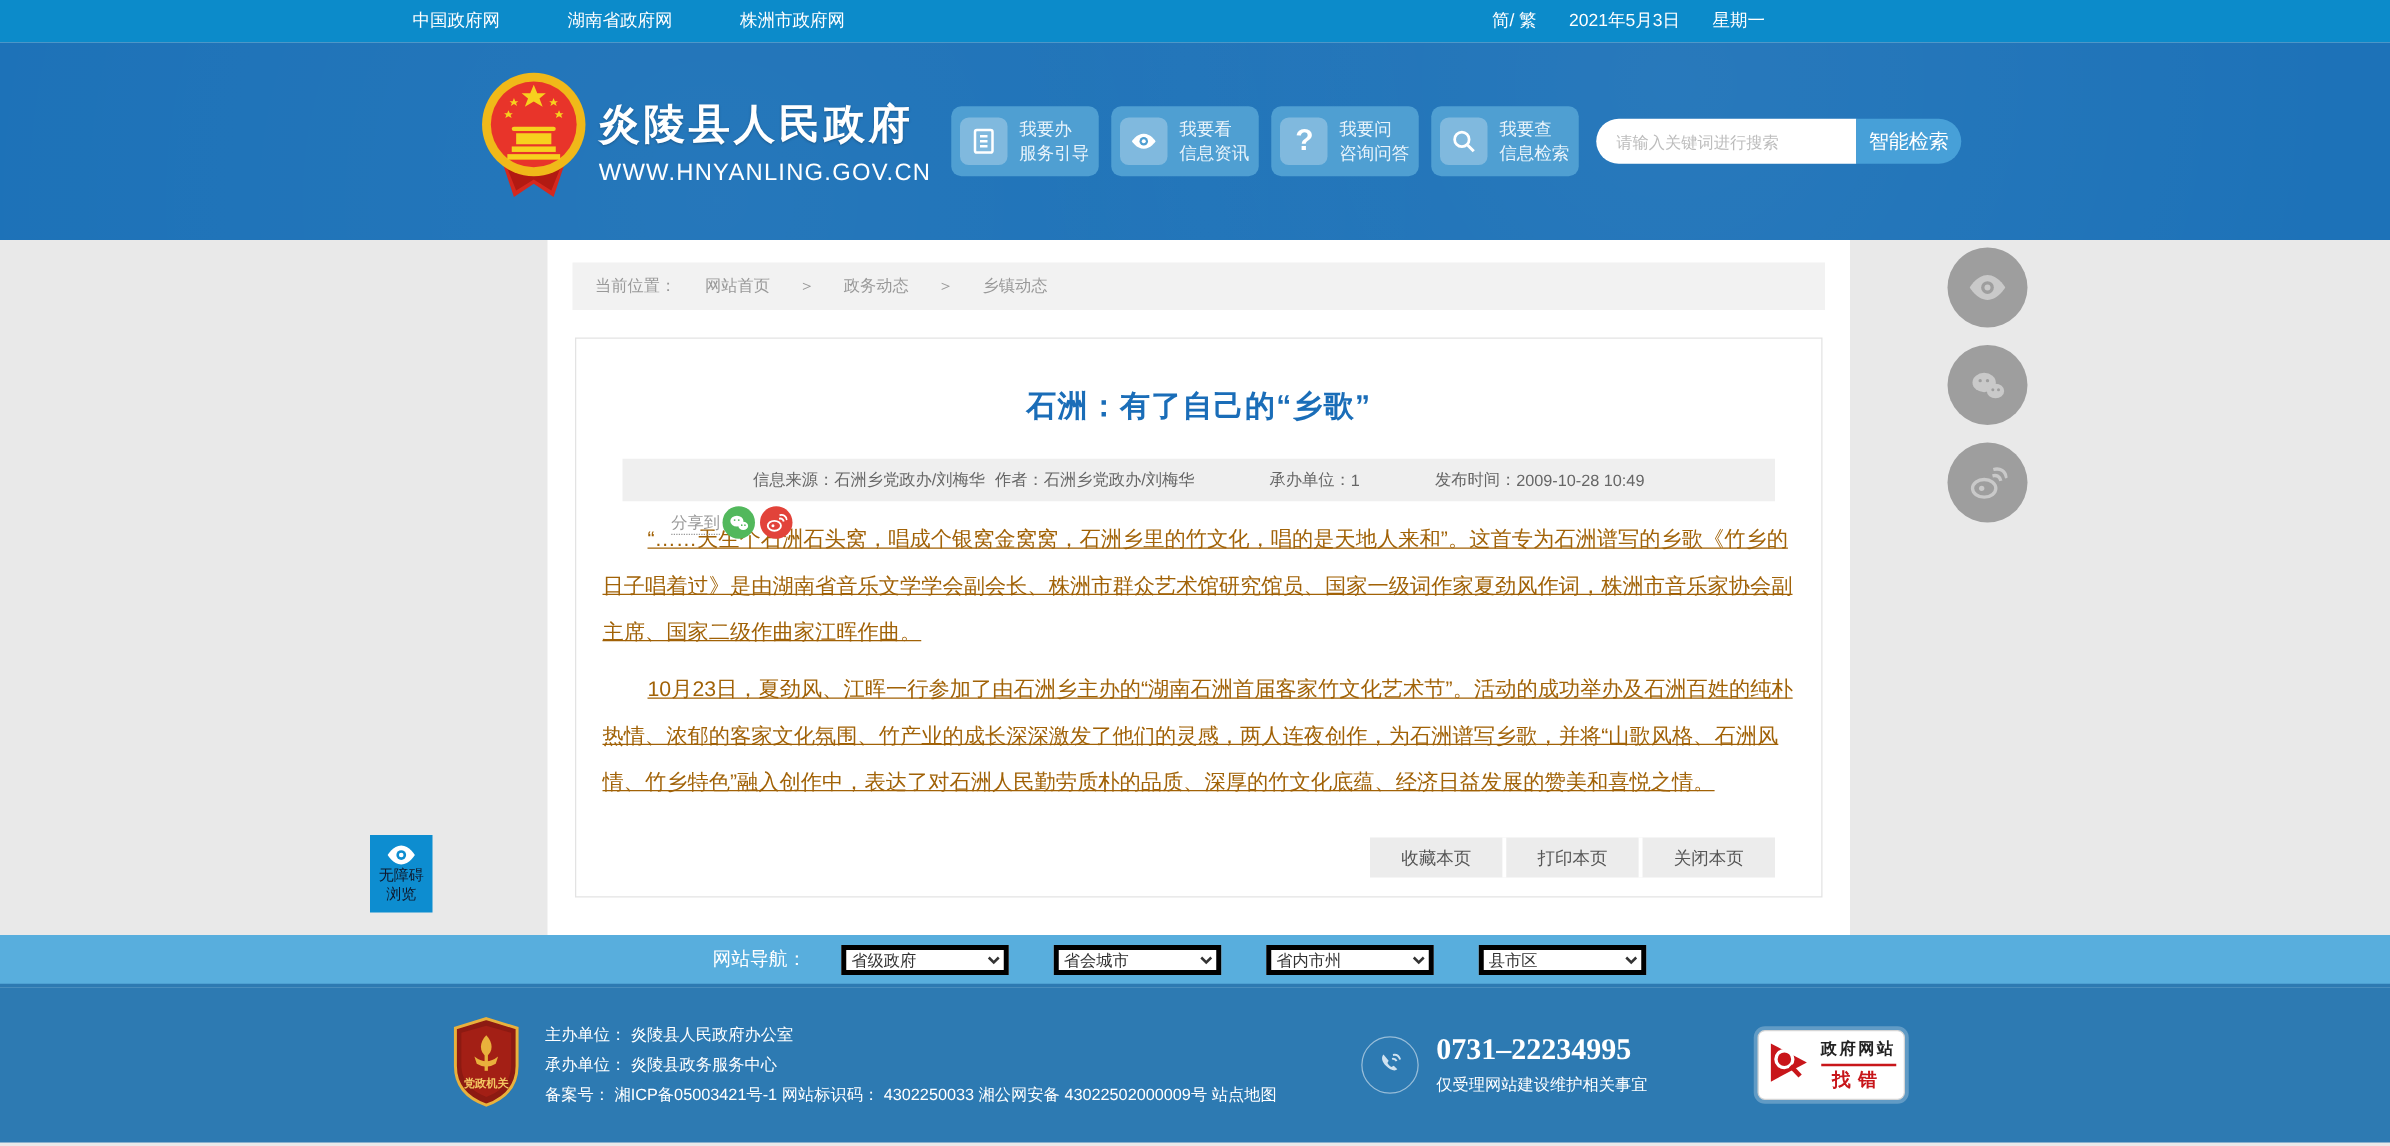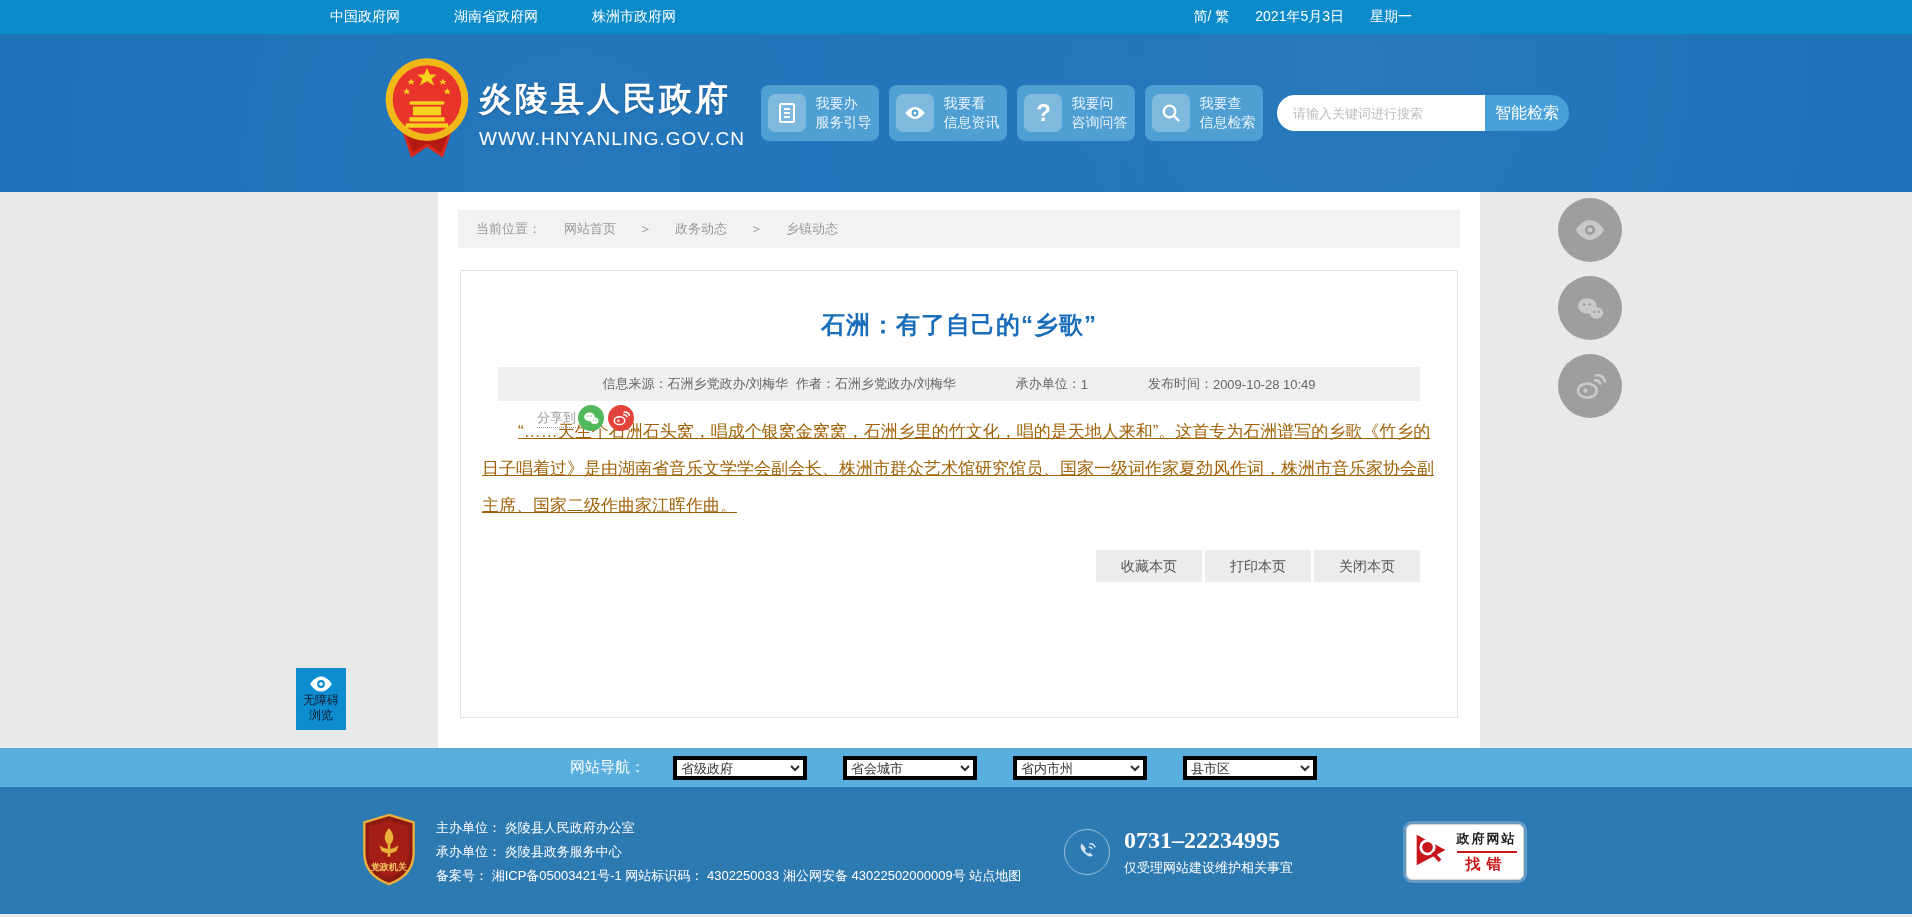--- a/index.html
+++ b/index.html
@@ -75,21 +75,21 @@
   .nav-label { color:#fff; font-size:15px; }
   .navbar select { width:134px; height:24px; font-size:13px; color:#333;
     margin-left:36px; background:#fff; border:4px solid #000000; }
   .navbar select:first-of-type { margin-left:28px; }
   
   .footer { height:124px; background:#2d7ab2; color:#fff; }
   .footer-inner { margin-left:360px; margin-right:388px; height:100%;
     display:flex; align-items:center; }
   .footer-textblock { margin-left:18px; font-size:13px; line-height:24px; }
   .footer-textblock .sitemap { cursor:pointer; }
-  .footer-right { margin-left:auto; display:flex; align-items:center; gap:113px; }
+  .footer-right { margin-left:auto; display:flex; align-items:center; gap:88px; }
   .phone-group { display:flex; align-items:center; gap:14px; }
   .phone-circle { width:46px; height:46px; border:1px solid rgba(255,255,255,0.5);
     border-radius:50%; display:flex; align-items:center; justify-content:center; }
   .phone-num { font-family:"Liberation Serif", serif; font-size:24px; font-weight:bold; }
   .phone-note { font-size:13px; margin-top:5px; }
   .error-badge { width:118px; height:56px; background:#fff; border-radius:6px;
     border:1px solid #d5d5d5; display:flex; align-items:center; justify-content:center;
     gap:7px; cursor:pointer; box-shadow:0 0 0 3px rgba(255,255,255,0.25); }
   .eb-col { display:flex; flex-direction:column; align-items:center; }
   .eb-top { color:#222; font-size:13px; font-weight:bold; letter-spacing:2px;
@@ -251,20 +251,21 @@
               <g fill="none" stroke="#fff" stroke-width="2">
                 <ellipse cx="10" cy="15.5" rx="7" ry="5.3"></ellipse>
                 <path d="M15 8 q4 -1 5 3"></path>
                 <path d="M15.5 4.2 q6.5 -1.5 8 5.2"></path>
               </g>
               <circle cx="8.5" cy="15.5" r="1.6" fill="#fff"></circle>
             </svg>
           </span>
         </div>
         <p>“……天生个石洲石头窝，唱成个银窝金窝窝，石洲乡里的竹文化，唱的是天地人来和”。这首专为石洲谱写的乡歌《竹乡的日子唱着过》是由湖南省音乐文学学会副会长、株洲市群众艺术馆研究馆员、国家一级词作家夏劲风作词，株洲市音乐家协会副主席、国家二级作曲家江晖作曲。</p>
+        <p>10月23日，夏劲风、江晖一行参加了由石洲乡主办的“湖南石洲首届客家竹文化艺术节”。活动的成功举办及石洲百姓的纯朴热情、浓郁的客家文化氛围、竹产业的成长深深激发了他们的灵感，两人连夜创作，为石洲谱写乡歌，并将“山歌风格、石洲风情、竹乡特色”融入创作中，表达了对石洲人民勤劳质朴的品质、深厚的竹文化底蕴、经济日益发展的赞美和喜悦之情。</p>
       </div>
 
       <div class="actions">
         <div class="action-btn">收藏本页</div>
         <div class="action-btn">打印本页</div>
         <div class="action-btn">关闭本页</div>
       </div>
     </div>
   </div>
 </div>

